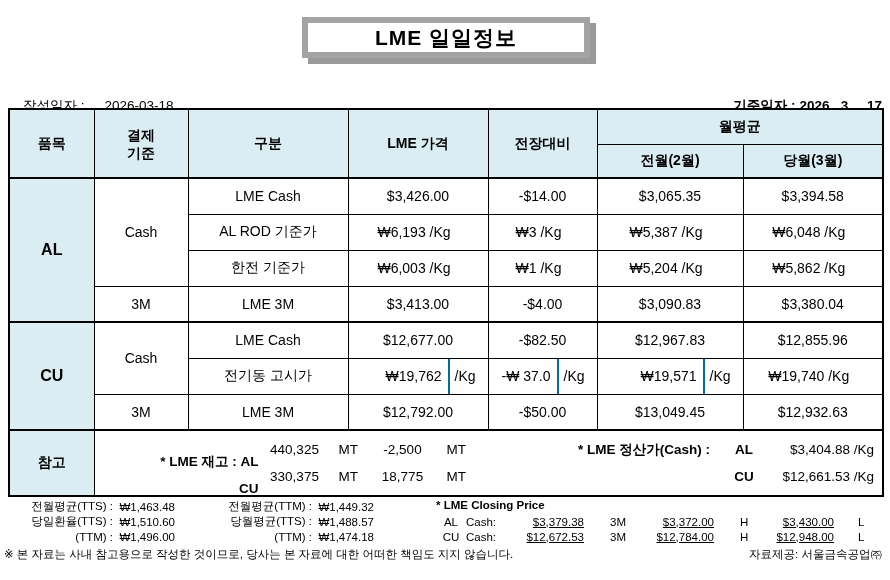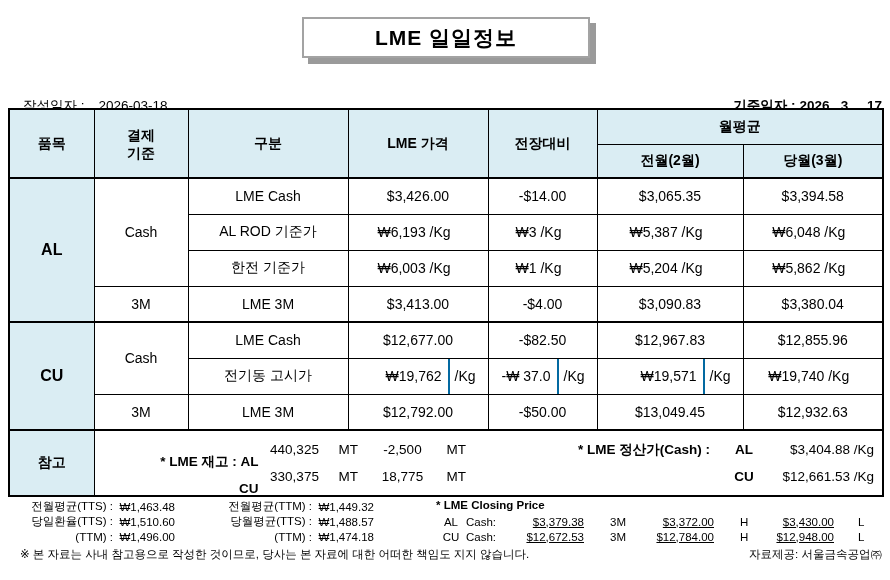--- a/index.html
+++ b/index.html
@@ -9,34 +9,34 @@
     color:#000;
     width:890px; height:580px;
     position:relative;
     overflow:hidden;
   }
   
   .title-box {
     position:absolute; left:302px; top:17px;
     width:288px; height:41px;
     background:#fff;
-    border:2px solid #a3a3a3;
+    border:6px solid #a3a3a3;
     box-shadow:6px 6px 0 0 #9a9a9a;
     display:flex; align-items:center; justify-content:center;
     font-size:21px; font-weight:bold; letter-spacing:1px;
   }
   
   .date-row {
     position:absolute; left:8px; right:8px; top:82px;
     display:flex; justify-content:space-between;
     font-size:13.5px;
   }
   .date-left  { white-space:pre; }
   .date-right { white-space:pre; font-weight:bold; }
-  .date-left .lbl { margin-right:14px; }
+  .date-left .lbl { margin-right:20px; }
   .date-right .lbl { margin-right:4px; }
   
   table.main {
     position:absolute; left:8px; top:108px;
     width:874px;
     border-collapse:collapse;
     table-layout:fixed;
     border:2px solid #000;
     font-size:14px;
   }
@@ -86,21 +86,21 @@
   .closing-block { position:absolute; left:428px; top:0; }
   .closing-title { font-weight:bold; height:15px; }
   .cl-row { display:flex; height:15px; align-items:center; }
   .cl-metal { width:30px; text-align:center; }
   .cl-cash  { width:40px; text-align:left; }
   .cl-v     { width:78px; text-align:right;text-decoration:underline; }
   .cl-3m    { width:26px; margin-left:26px; text-align:left; }
   .cl-h     { width:16px; margin-left:26px; text-align:left; }
   .cl-l     { width:14px; margin-left:24px; text-align:left; }
   .footer-row {
-    position:absolute; left:20px; right:8px; top:547px;
+    position:absolute; left:4px; right:8px; top:547px;
     display:flex; justify-content:space-between;
     font-size:11.5px;
   }
 </style>
 </head>
 <body>
 
 <div class="title-box">
   <span>LME 일일정보</span>
 </div>

